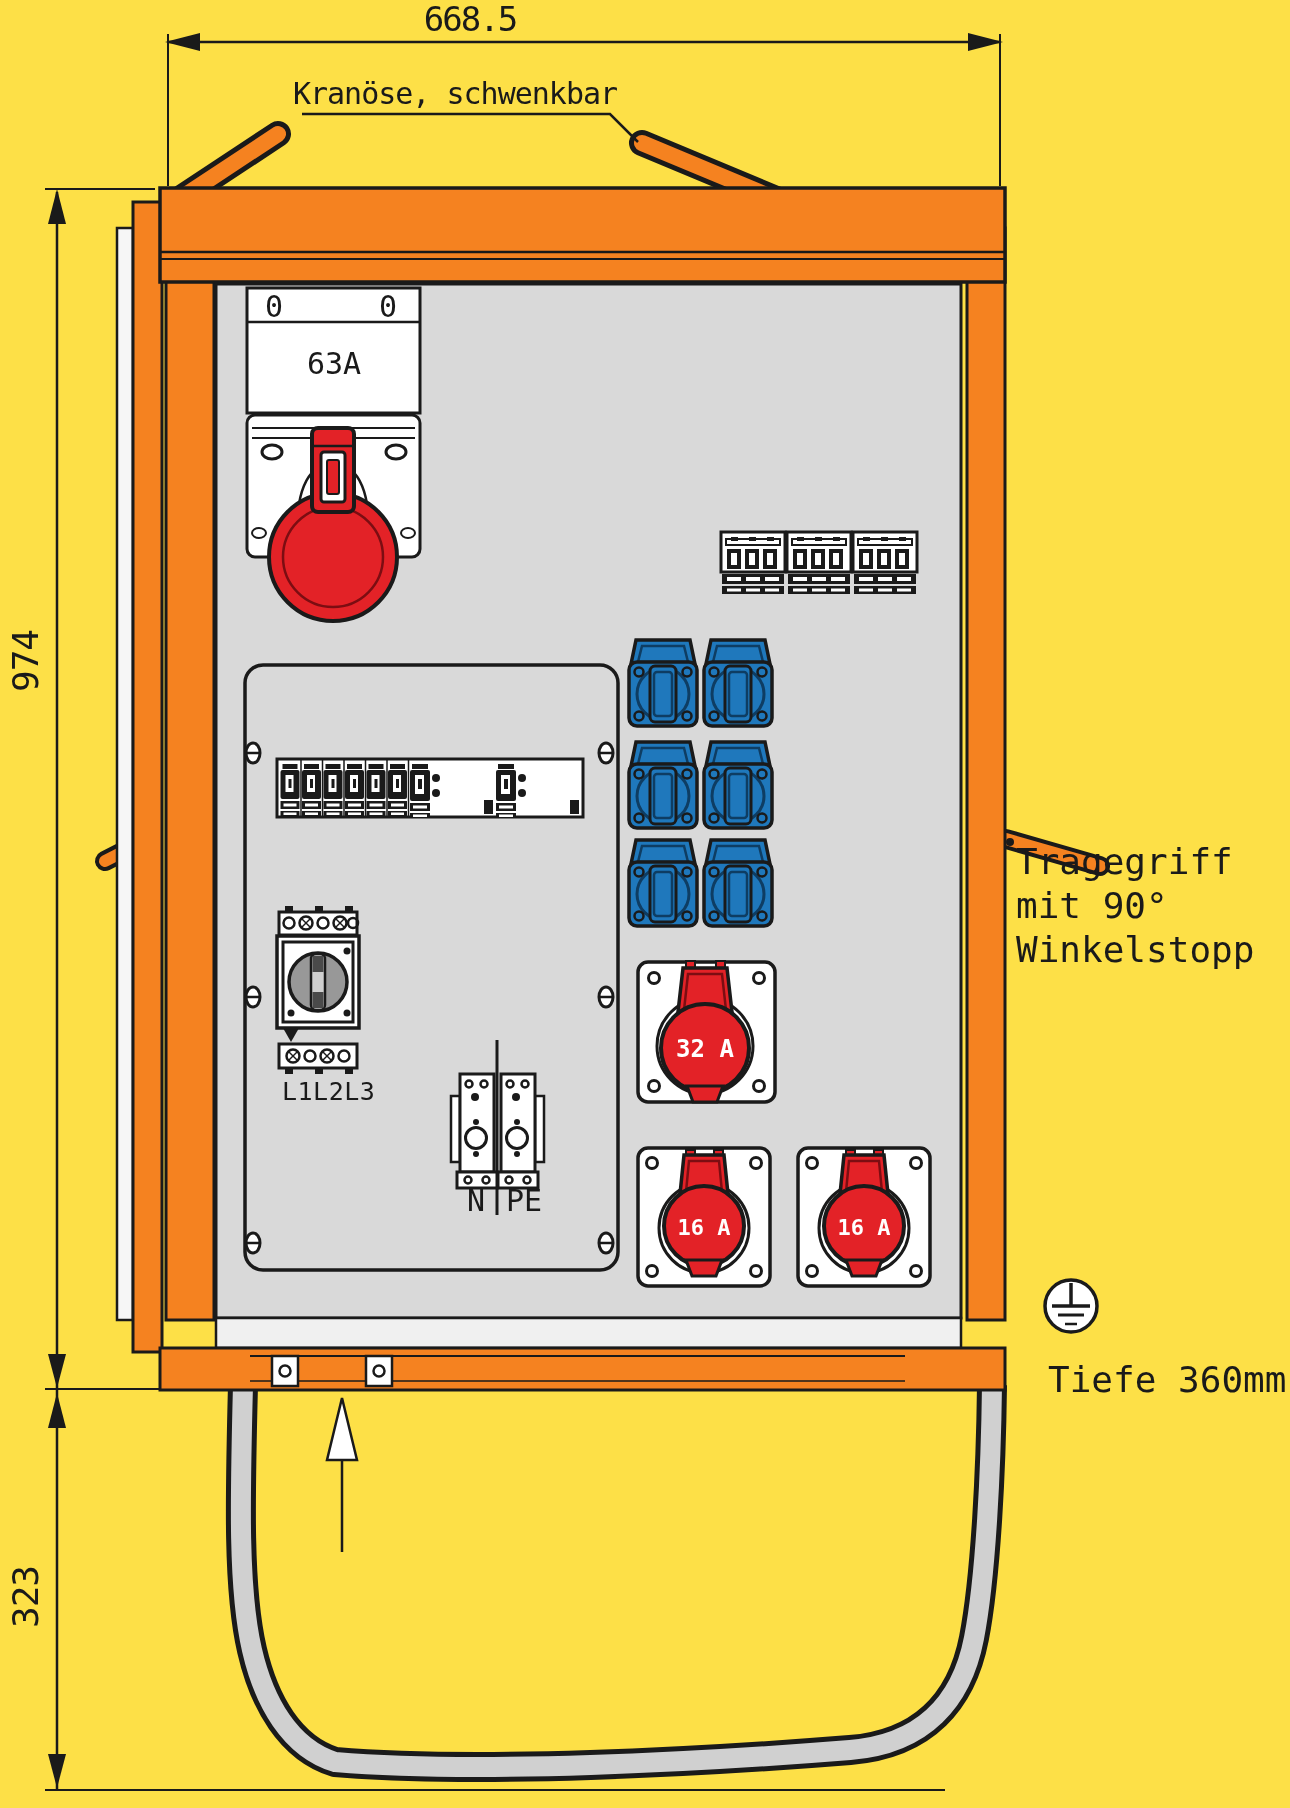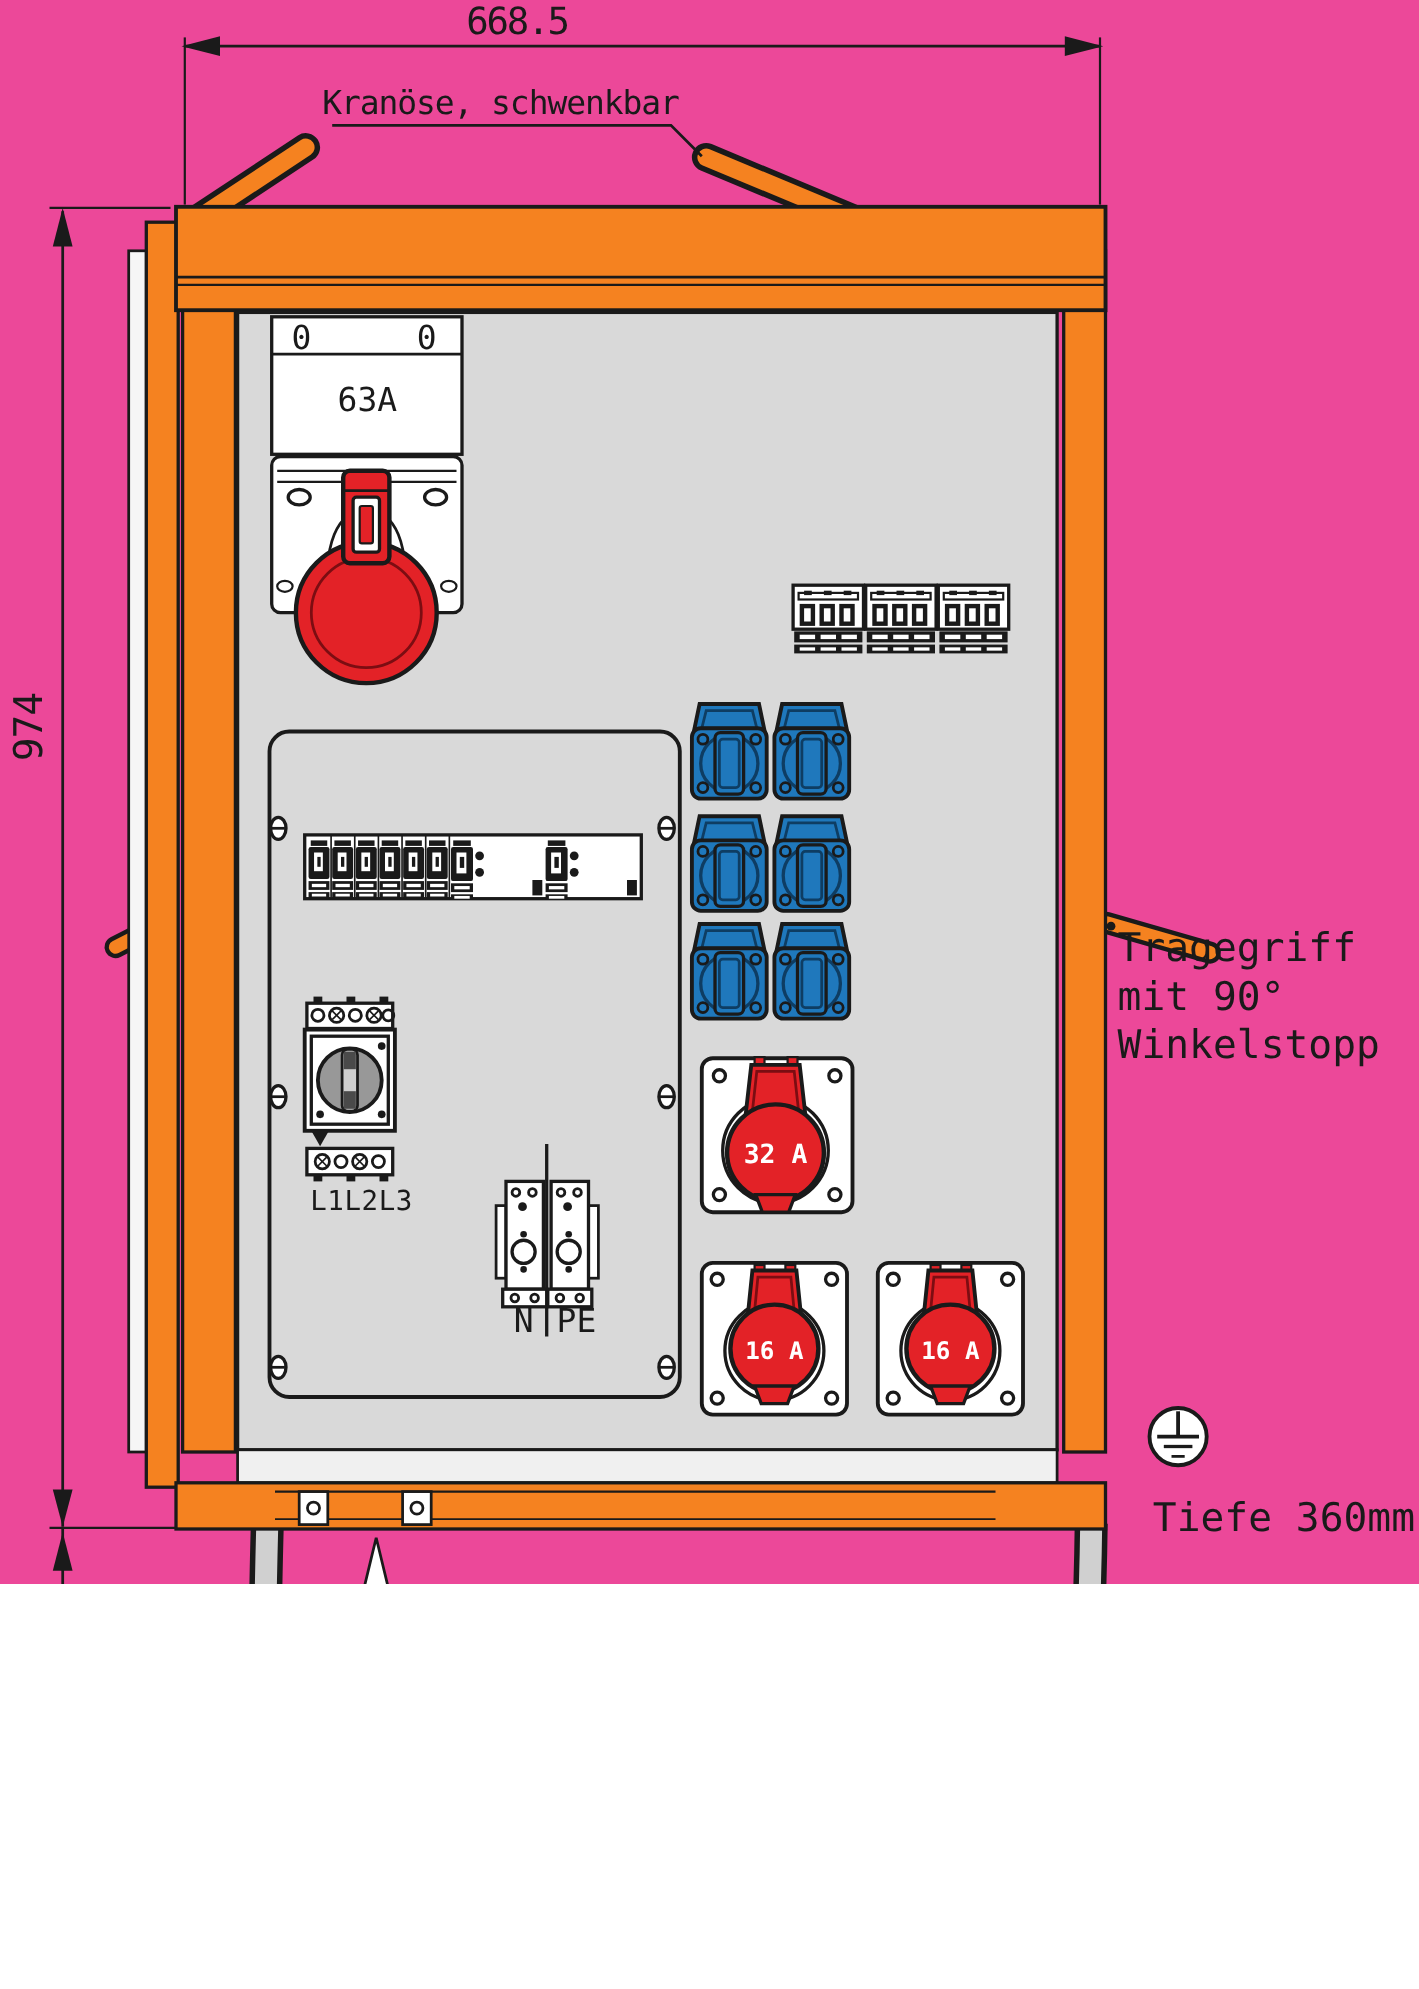--- a/index.html
+++ b/index.html
@@ -1,20 +1,20 @@
 <!DOCTYPE html>
 <html style="--orange: #f58220; --red: #e32227; --blue: #1f78bc; --door: #d9d9d9; --line: #1a1a1a; --tube: #d0d0d0; --knob: #989898;"><head>
 <meta charset="utf-8">
 <style>
   :root{
     --orange:#f58220; --red:#e32227; --blue:#1f78bc; --door:#d9d9d9;
     --line:#1a1a1a; --tube:#d0d0d0; --knob:#989898;
   }
   html,body{margin:0;padding:0;background:#fff}
-  .stage{position:relative;width:1290px;height:1440px;background:#ec4899;overflow:hidden}
+  .stage{position:relative;width:1290px;height:1808px;background:#fde047;overflow:hidden}
   svg{position:absolute;left:0;top:0}
   svg text{font-family:"DejaVu Sans Mono","Liberation Mono",monospace;fill:var(--line)}
   .s15{stroke:var(--line);stroke-width:1.5}
   .s2{stroke:var(--line);stroke-width:2}
   .s25{stroke:var(--line);stroke-width:2.5}
   .s3{stroke:var(--line);stroke-width:3}
   .s35{stroke:var(--line);stroke-width:3.5}
   .s4{stroke:var(--line);stroke-width:4}
   .fn{fill:none}
   .fw{fill:#fff}

